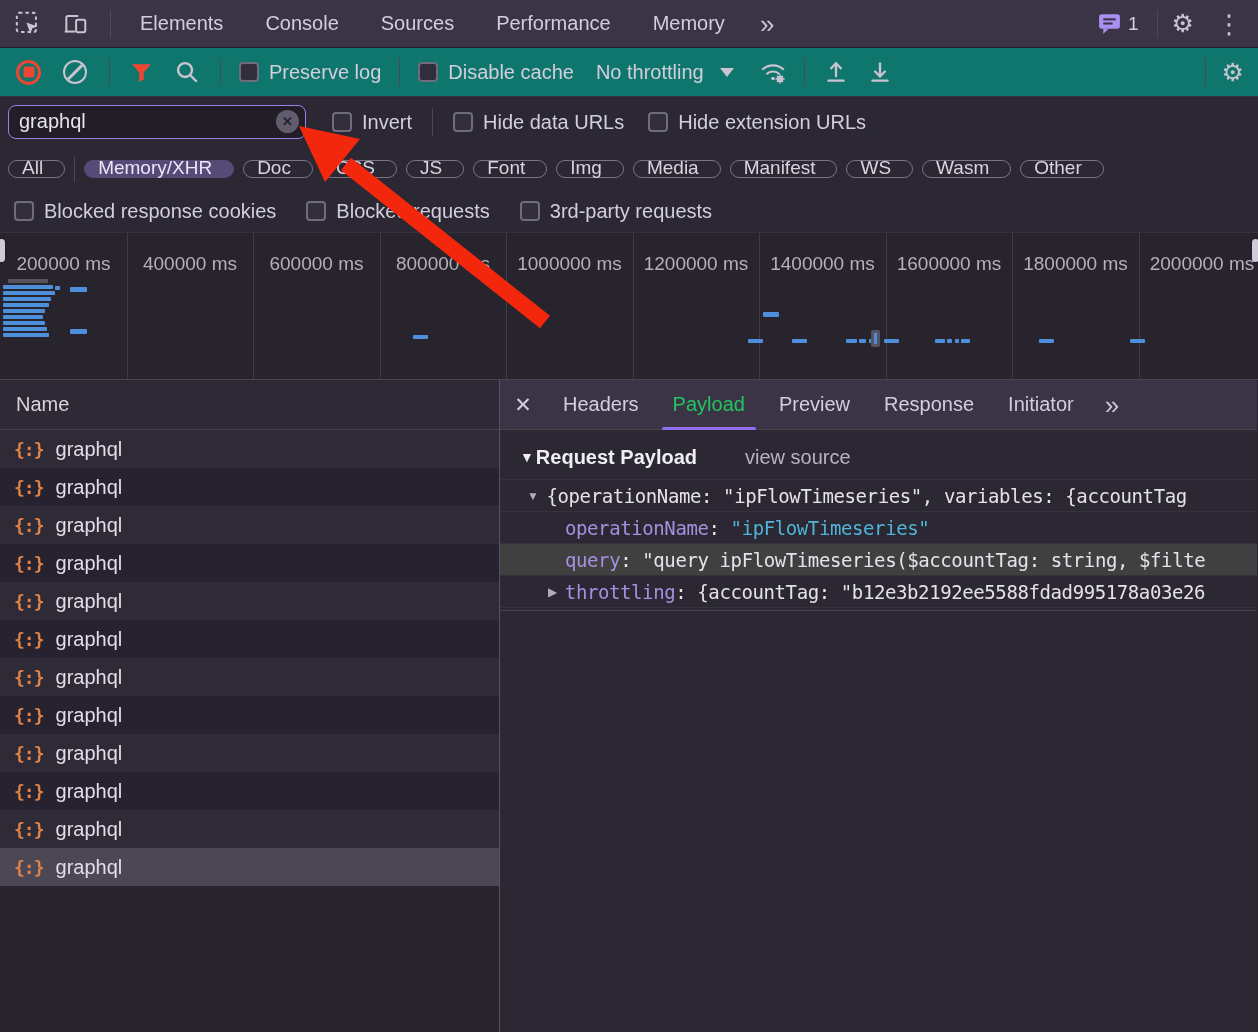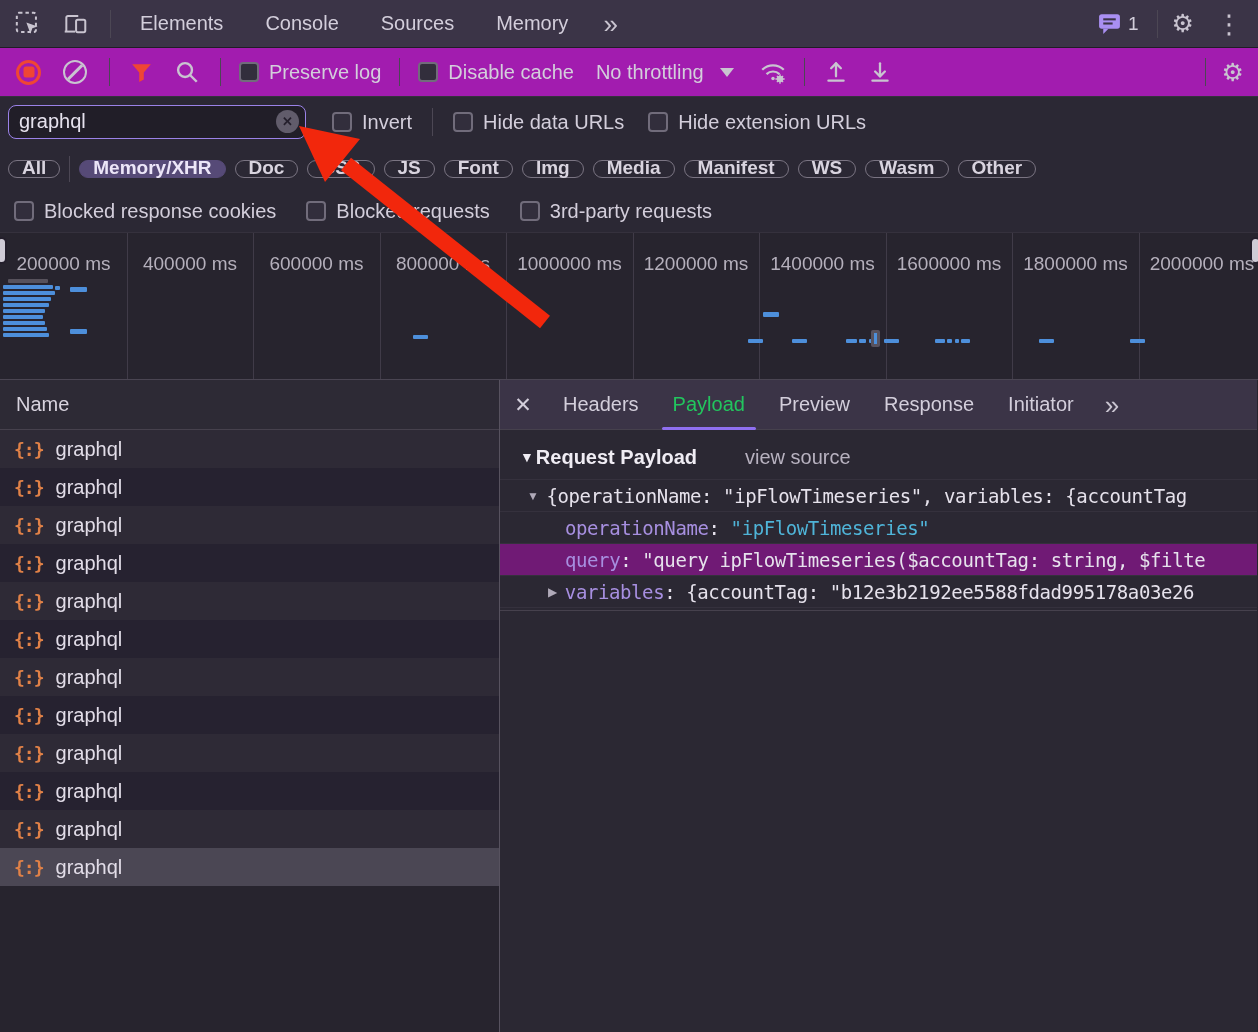--- a/index.html
+++ b/index.html
@@ -14,40 +14,40 @@
   #tabbar { top:0; height:48px; background:#3b3447; display:flex; align-items:center; border-bottom:1px solid #201d26; }
   .tbicon { display:flex; align-items:center; justify-content:center; width:34px; height:34px; }
   .tab { height:48px; display:flex; align-items:center; padding:0 21px; font-size:20px; color:#d3cedb; position:relative; cursor:default; }
   .tab.active { color:#b79df8; }
   .tab.active::after { content:""; position:absolute; left:4px; right:4px; bottom:0; height:3px; background:#8f6ff0; border-radius:2px; }
   .chev { font-size:26px; color:#c9c4d0; padding:0 14px; line-height:1; }
   .gear-glyph { font-family:"DejaVu Sans", sans-serif; font-size:25px; color:#c9c4d0; line-height:1; }
   .dots-glyph { font-size:26px; color:#c9c4d0; line-height:1; padding:0 6px; }
 
   
-  #toolbar { top:48px; height:49px; background:#a21caf; display:flex; align-items:center; border-bottom:1px solid #35313d; }
+  #toolbar { top:48px; height:49px; background:#0f766e; display:flex; align-items:center; border-bottom:1px solid #35313d; }
   .rec { width:25px; height:25px; border:3px solid #ef4634; border-radius:50%; position:relative; margin-left:16px; }
   .rec::after { content:""; position:absolute; left:50%; top:50%; width:11px; height:11px; transform:translate(-50%,-50%); background:#ef4634; border-radius:2.5px; }
   .nocircle { width:24px; height:24px; border:2.6px solid #c9c4d0; border-radius:50%; position:relative; margin-left:22px; }
   .nocircle::after { content:""; position:absolute; left:50%; top:50%; width:2.6px; height:20px; background:#c9c4d0; transform:translate(-50%,-50%) rotate(45deg); }
   .tool-label { font-size:20px; color:#d3cedb; margin-left:10px; }
   .cb { width:20px; height:20px; border:2px solid #716c7b; border-radius:4px; background:#322e3c; flex:none; }
   .ddtri { width:0; height:0; border-left:7px solid transparent; border-right:7px solid transparent; border-top:9px solid #c9c4d0; margin-left:16px; }
 
   
   #filterrow { top:97px; height:50px; background:#2b2834; display:flex; align-items:center; }
   #filter-input-wrap { position:relative; margin-left:8px; width:298px; height:34px; }
   #filter-input { width:100%; height:100%; background:#211e28; border:1.5px solid #9b82e8; border-radius:8px; color:#e6e2ee;
      font-size:20px; padding:0 36px 2px 10px; outline:none; font-family:"Liberation Sans",sans-serif; }
   #filter-clear { position:absolute; right:7px; top:5px; width:23px; height:23px; border-radius:50%; background:#615c6b;
      color:#241f2c; font-size:13px; font-weight:bold; display:flex; align-items:center; justify-content:center; }
 
   #chiprow { top:147px; height:43px; background:#2b2834; display:flex; align-items:center; }
-  .chip { display:flex; align-items:center; height:18px; padding:0 13px 2px 13px; border:1.5px solid #7a7482; border-radius:11px;
-     font-size:19px; font-weight:bold; color:#d9d4df; margin-left:9px; }
+  .chip { display:flex; align-items:center; height:18px; padding:0 21px 2px 13px; border:1.5px solid #7a7482; border-radius:11px;
+     font-size:19px; font-weight:normal; color:#d9d4df; margin-left:9px; }
   .chip.chip-active { background:#564a77; border-color:#564a77; color:#ece6f8; }
   .chipsep { margin-left:9px; height:26px; }
 
   #cbrow { top:190px; height:43px; background:#2b2834; display:flex; align-items:center; border-bottom:1px solid #35313d; }
 
   
   #timeline { top:233px; height:147px; background:#27242e; overflow:hidden; border-bottom:1px solid #4a4552; }
   .tl-label { position:absolute; top:20px; width:127px; text-align:center; font-size:19px; color:#b5b0bc; }
   .tl-grid { position:absolute; top:0; bottom:0; width:1px; background:#403b48; }
   .tl-bar { position:absolute; background:#4d8fdb; border-radius:1px; }
@@ -77,21 +77,21 @@
   #payload { position:relative; flex:1; overflow:hidden; font-family:"DejaVu Sans Mono", monospace; }
   #payload-header { display:flex; align-items:flex-end; padding:16px 0 10px 20px; font-family:"Liberation Sans",sans-serif; }
   #payload-title { font-size:20px; font-weight:bold; color:#f0edf4; }
   #payload-title .tri { font-size:14px; margin-right:2px; position:relative; top:-2px; }
   #view-source { font-size:20px; color:#b8b2c0; margin-left:48px; }
   .tree-row { height:32px; display:flex; align-items:center; font-size:19px; letter-spacing:-0.4px; white-space:pre; overflow:hidden; border-top:1px solid #35313d; color:#dcd7e2; }
   .tree-row .tri { font-size:12px; color:#b0aab9; flex:none; font-family:"Liberation Sans",sans-serif; }
   .k { color:#a78fe0; }
   .s { color:#4fb4d8; }
   .w { color:#e6e2ec; }
-  #row-query { background:#701a75; }
+  #row-query { background:#404040; }
   #tree-end { border-top:1px solid #35313d; border-bottom:1px solid #46414d; height:4px; }
 
   
   #arrow { position:absolute; left:0; top:0; z-index:40; pointer-events:none; }
 
   svg.ic { display:block; }
   .ic path, .ic rect, .ic circle, .ic line { vector-effect:non-scaling-stroke; }
 </style>
 </head>
 <body>
@@ -110,20 +110,21 @@
         <path d="M4 19 V6 a1.5 1.5 0 0 1 1.5 -1.5 H15" fill="none"></path>
         <path d="M2.5 19 H12" fill="none"></path>
         <rect x="13" y="8" width="8.5" height="11.5" rx="1.5" fill="#3b3447"></rect>
       </svg>
     </span>
     <div class="vsep" style="margin:0 8px 0 18px"></div>
     <div id="top-tabs" style="display:flex;height:48px;">
         <div class="tab">Elements</div>
         <div class="tab">Console</div>
         <div class="tab">Sources</div>
+        <div class="tab">Performance</div>
         <div class="tab">Memory</div>
       </div>
     <span class="chev">»</span>
     <div style="margin-left:auto;display:flex;align-items:center;">
       <span class="tbicon">
         <svg class="ic" width="25" height="23" viewBox="0 0 24 22">
           <rect x="2" y="2" width="20" height="14" rx="2.5" fill="#a98ff2"></rect>
           <path d="M6 16 L6 21 L11 16 Z" fill="#a98ff2"></path>
           <rect x="6" y="6" width="12" height="2" fill="#3b3447"></rect>
           <rect x="6" y="10" width="9" height="2" fill="#3b3447"></rect>
@@ -361,21 +362,21 @@
           <span class="w">{operationName: "ipFlowTimeseries", variables: {accountTag</span>
         </div>
         <div class="tree-row" style="padding-left:65px">
           <span class="k">operationName</span><span class="w">: </span><span class="s">"ipFlowTimeseries"</span>
         </div>
         <div class="tree-row" id="row-query" style="padding-left:65px">
           <span class="k">query</span><span class="w">: </span><span class="w">"query ipFlowTimeseries($accountTag: string, $filte</span>
         </div>
         <div class="tree-row" style="padding-left:48px">
           <span class="tri" style="margin-right:8px">▶</span>
-          <span class="k">variables</span><span class="w">: </span><span class="w">{accountTag: "b12e3b2192ee5588fdad995178a03e26</span>
+          <span class="k">throttling</span><span class="w">: </span><span class="w">{accountTag: "b12e3b2192ee5588fdad995178a03e26</span>
         </div>
         <div id="tree-end"></div>
       </div>
     </div>
   </div>
 
   <svg id="arrow" width="1258" height="1032" viewBox="0 0 1258 1032">
     <line x1="545" y1="322" x2="346" y2="164" stroke="#f2270c" stroke-width="16"></line>
     <polygon points="299,126 360,139 325,182" fill="#f2270c"></polygon>
   </svg>

